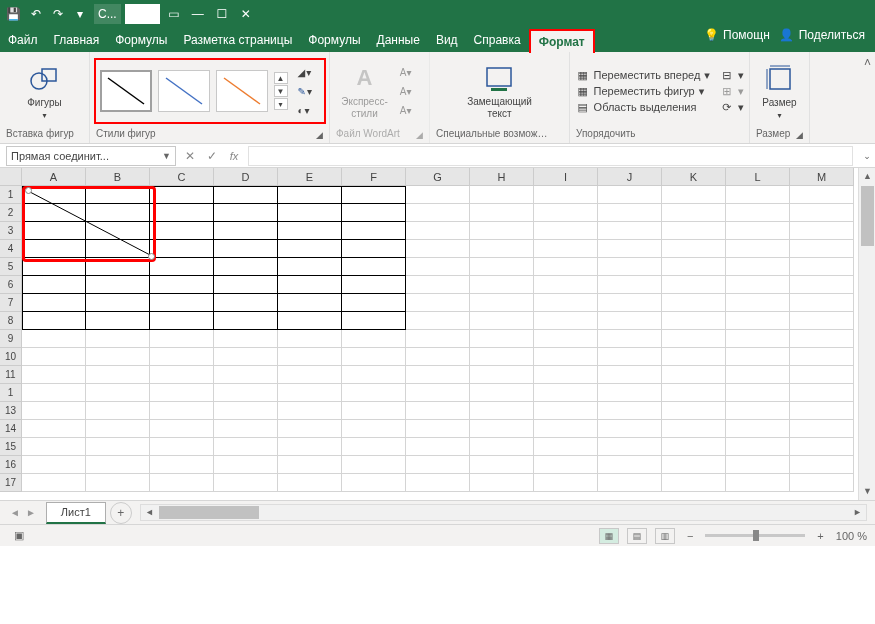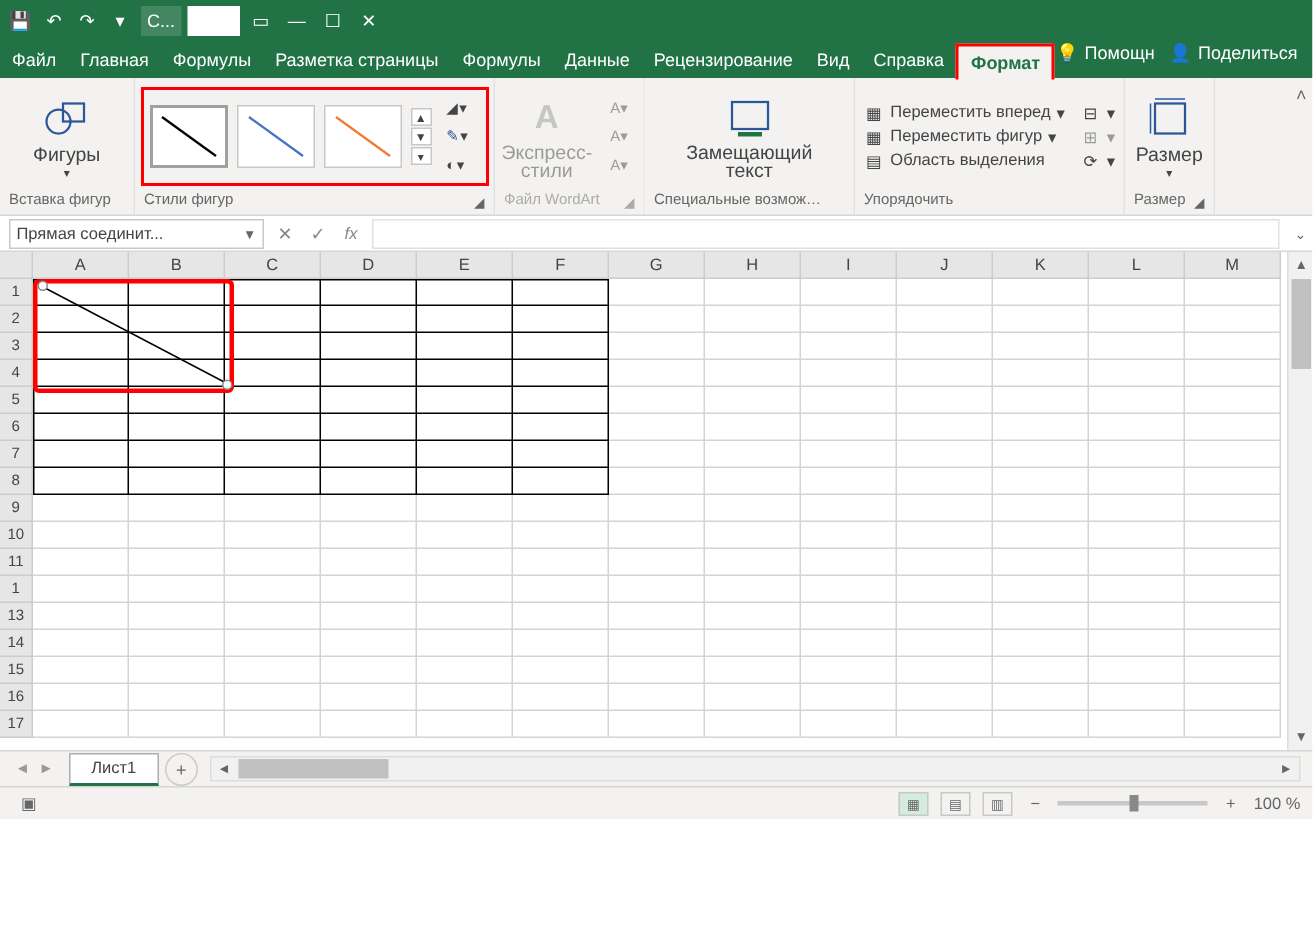--- a/index.html
+++ b/index.html
@@ -23,21 +23,21 @@
 .ribbon-right .ritem { display: flex; align-items: center; gap: 4px; cursor: pointer; font-size: 12px; }
 
 
 .ribbon { height: 92px; background: #f3f2f1; border-bottom: 1px solid #d6d6d6; display: flex; }
 .group { border-right: 1px solid #e1e1e1; padding: 2px 6px; display: flex; flex-direction: column; align-items: center; justify-content: space-between; position: relative; }
 .group-label { font-size: 10px; color: #666; padding-bottom: 2px; text-align: left; width: 100%; }
 .group-body { flex: 1; display: flex; align-items: center; gap: 4px; }
 .dialog-launcher { position: absolute; right: 3px; bottom: 3px; width: 10px; height: 10px; font-size: 9px; color: #666; cursor: pointer; }
 .bigbtn { display: flex; flex-direction: column; align-items: center; justify-content: center; gap: 2px; padding: 2px 4px; cursor: pointer; }
 .bigbtn .icon-lg { width: 32px; height: 32px; display: flex; align-items: center; justify-content: center; }
-.bigbtn .lbl { font-size: 13px; text-align: center; line-height: 12px; }
+.bigbtn .lbl { font-size: 10px; text-align: center; line-height: 12px; }
 .styles-red { border: 2px solid red; padding: 4px; display: flex; align-items: center; gap: 6px; }
 .style-thumb { width: 52px; height: 42px; background: #fff; border: 1px solid #c8c8c8; display: flex; align-items: center; justify-content: center; cursor: pointer; }
 .style-thumb.sel { border: 2px solid #a0a0a0; box-shadow: inset 0 0 0 1px #fff; }
 .style-thumb svg { width: 40px; height: 30px; }
 .gallery-nav { display: flex; flex-direction: column; gap: 1px; }
 .gallery-nav .gn { width: 14px; height: 12px; background: #fff; border: 1px solid #c8c8c8; font-size: 8px; display: flex; align-items: center; justify-content: center; cursor: pointer; }
 .fill-outline { display: flex; flex-direction: column; gap: 3px; margin-left: 4px; }
 .fill-outline .fo { width: 22px; height: 16px; display: flex; align-items: center; cursor: pointer; font-size: 10px; gap: 1px; }
 .disabled { opacity: 0.5; }
 .arrange-list { display: flex; flex-direction: column; gap: 2px; font-size: 11px; }
@@ -115,21 +115,20 @@
   </div>
 </div>
 
 <div class="ribbon-tabs">
   <div class="tab">Файл</div>
   <div class="tab">Главная</div>
   <div class="tab">Формулы</div>
   <div class="tab">Разметка страницы</div>
   <div class="tab">Формулы</div>
   <div class="tab">Данные</div>
-  <div class="tab">Рецензирование</div>
   <div class="tab">Вид</div>
   <div class="tab">Справка</div>
   <div class="tab active">Формат</div>
   <div class="ribbon-right">
     <span class="ritem">
         <span>💡</span>
         <span>Помощн</span>
       </span>
     <span class="ritem">
         <span>👤</span>

